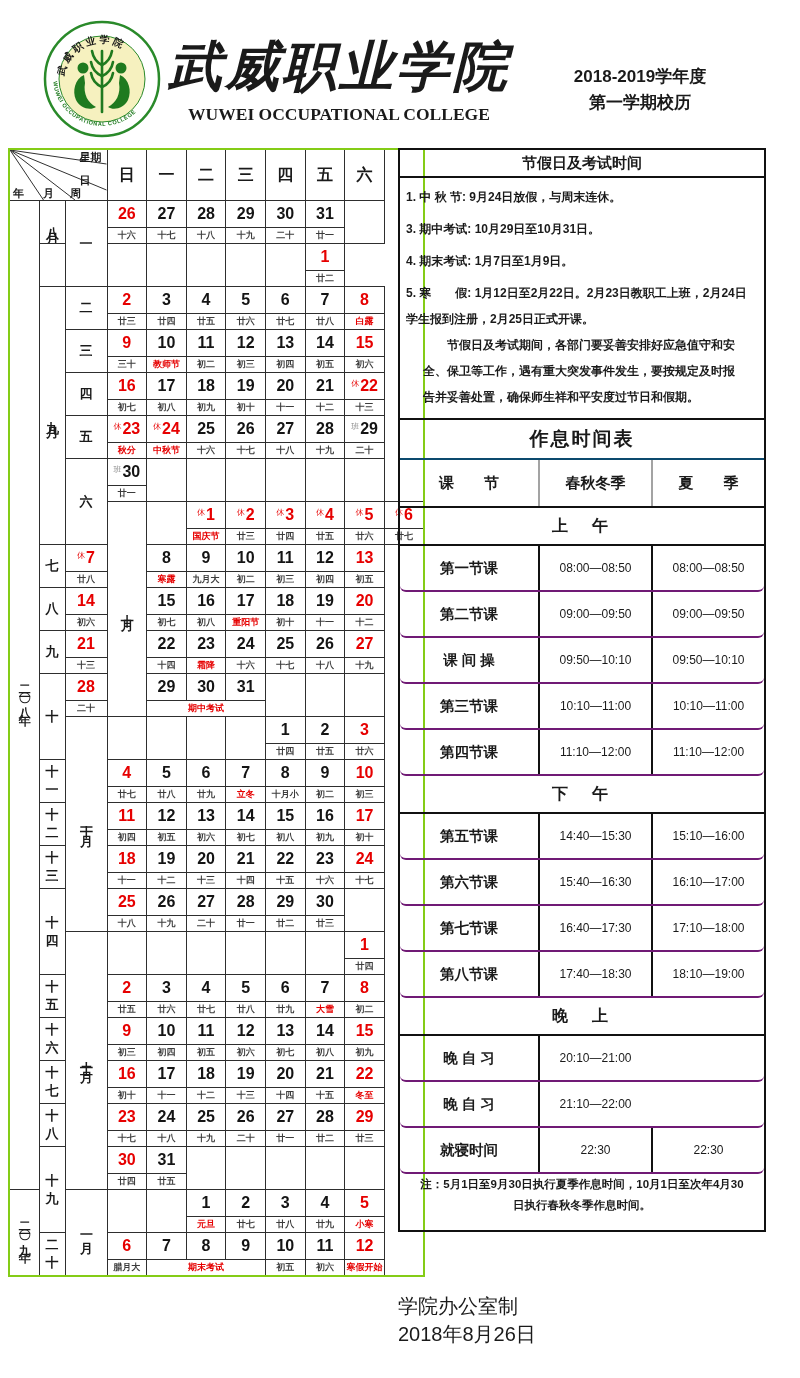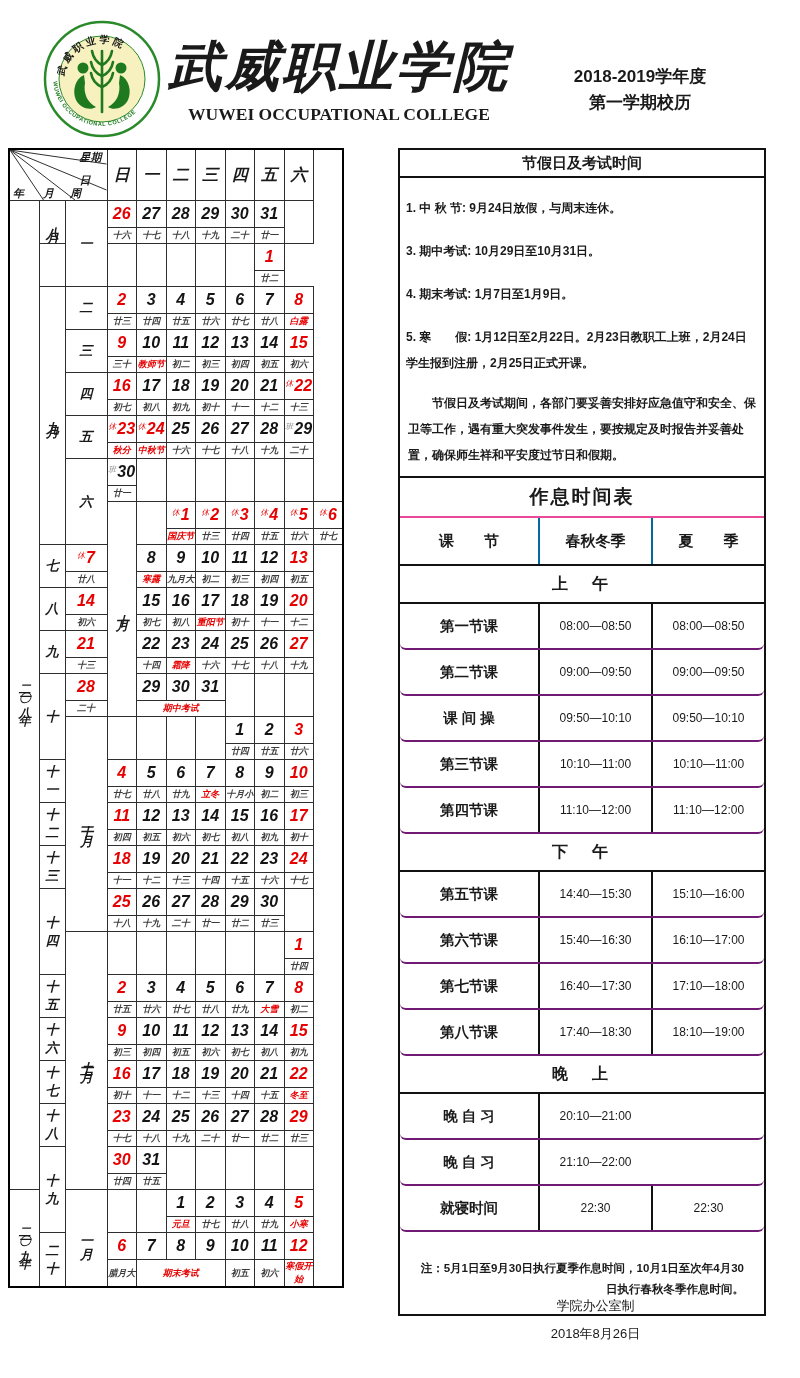--- a/index.html
+++ b/index.html
@@ -10,22 +10,22 @@
   .logo{position:absolute;left:42px;top:18px;width:120px;height:122px;}
   .zh-name{position:absolute;left:168px;top:26px;width:350px;height:80px;line-height:80px;
            font-family:"DejaVu Serif",serif;font-style:italic;font-weight:bold;font-size:54px;
            letter-spacing:3px;white-space:nowrap;}
   .en-name{position:absolute;left:164px;top:104px;width:350px;text-align:center;
            font-family:"Liberation Serif",serif;font-weight:bold;font-size:17.5px;white-space:nowrap;}
   .term{position:absolute;left:540px;top:64px;width:200px;text-align:center;
         font-weight:bold;font-size:17px;line-height:26px;}
 
   
-  table.cal{position:absolute;left:8px;top:148px;width:336px;border-collapse:collapse;
-            table-layout:fixed;border:2px solid #000000;font-style:italic;}
+  table.cal{position:absolute;left:8px;top:148px;width:417px;border-collapse:collapse;
+            table-layout:fixed;border:2px solid #84cc16;}
   table.cal td,table.cal th{border:1px solid #2e2e2e;padding:0;text-align:center;vertical-align:middle;overflow:hidden;}
   tr.hdr td,tr.hdr th{height:50px;}
   th.wd{font-size:16px;font-weight:bold;}
   td.corner{position:relative;}
   td.corner svg{position:absolute;left:0;top:0;width:100%;height:100%;}
   td.corner .cl{position:absolute;font-size:11px;font-weight:bold;line-height:12px;}
   tr.dr{height:27px;} tr.lr{height:16px;}
   td.dd{font-weight:bold;font-size:16px;color:#141414;}
   td.dd.red{color:#e60000;}
   td.lu{font-size:9px;font-weight:bold;color:#3c3c3c;letter-spacing:0;}
@@ -36,38 +36,38 @@
   td.ycell .vtx{font-size:12px;letter-spacing:7px;}
   td.wcell{font-size:13px;font-weight:bold;}
   .mark{font-size:8px;position:relative;top:-5px;margin-right:1px;font-weight:normal;}
   .mark.mh{color:#e60000;} .mark.mw{color:#8a8a8a;}
 
   
   .rp{position:absolute;left:398px;top:148px;width:368px;}
   .hb{border:2px solid #111;}
   .hb-title{height:26px;line-height:26px;text-align:center;font-weight:bold;font-size:15px;
             border-bottom:2px solid #111;}
-  .hb-item{font-size:12px;font-weight:bold;line-height:26px;padding:0 6px;margin-top:17px;}
-  .hb-notice{font-size:12px;font-weight:bold;line-height:26px;padding:0 8px 8px;
-             text-indent:2em;margin-top:14px;}
+  .hb-item{font-size:12px;font-weight:bold;line-height:26px;padding:0 6px;margin-top:6px;}
+  .hb-notice{font-size:12px;font-weight:bold;line-height:26px;padding:0 23px 8px;
+             text-indent:2em;}
   .tt{border:2px solid #111;border-top:none;}
   .tt-title{height:38px;line-height:38px;text-align:center;font-weight:bold;font-size:19px;
-            border-bottom:2px solid #ec4899;letter-spacing:2px;}
+            border-bottom:2px solid #0c4a6e;letter-spacing:2px;}
   .tt-head{display:grid;grid-template-columns:138px 1fr 1fr;height:46px;border-bottom:2px solid #111;}
   .tt-head div{display:flex;align-items:center;justify-content:center;font-size:15px;font-weight:bold;}
-  .tt-head div + div{border-left:2px solid #0369a1;}
+  .tt-head div + div{border-left:2px solid #a3a3a3;}
   .tt-sec{height:36px;display:flex;align-items:center;justify-content:center;
           font-size:16px;font-weight:bold;border-bottom:2px solid #111;letter-spacing:4px;}
   .tt-row{display:grid;grid-template-columns:138px 1fr 1fr;height:44px;border-bottom:2px solid #701a75;border-radius:6px;}
   .tt-cell{display:flex;align-items:center;justify-content:center;font-size:12px;}
   .tt-cell.c0{font-size:14.5px;font-weight:bold;}
   .tt-cell.c1,.tt-cell.c2{border-left:2px solid #111;}
-  .tt-note{padding:26px 20px 14px;font-size:11.5px;font-weight:bold;text-align:right;line-height:21px;border-radius:12px;}
-  .footer{position:absolute;left:398px;top:1292px;width:395px;text-align:center;
-          font-size:13px;line-height:28px;}
+  .tt-note{padding:0 20px 14px;font-size:11.5px;font-weight:bold;text-align:center;line-height:21px;border-radius:12px;}
+  .footer{position:absolute;left:398px;top:1292px;width:395px;text-align:left;
+          font-size:20px;line-height:28px;}
 </style>
 </head>
 <body>
 
 <div class="page">
 
   <svg class="logo" viewBox="0 0 120 120">
     <circle cx="60" cy="60" r="57" fill="#ffffff" stroke="#2a8a2a" stroke-width="2.5"></circle>
     <circle cx="60" cy="60" r="43" fill="#f6f1bf" stroke="#2a8a2a" stroke-width="1"></circle>
     <defs>

